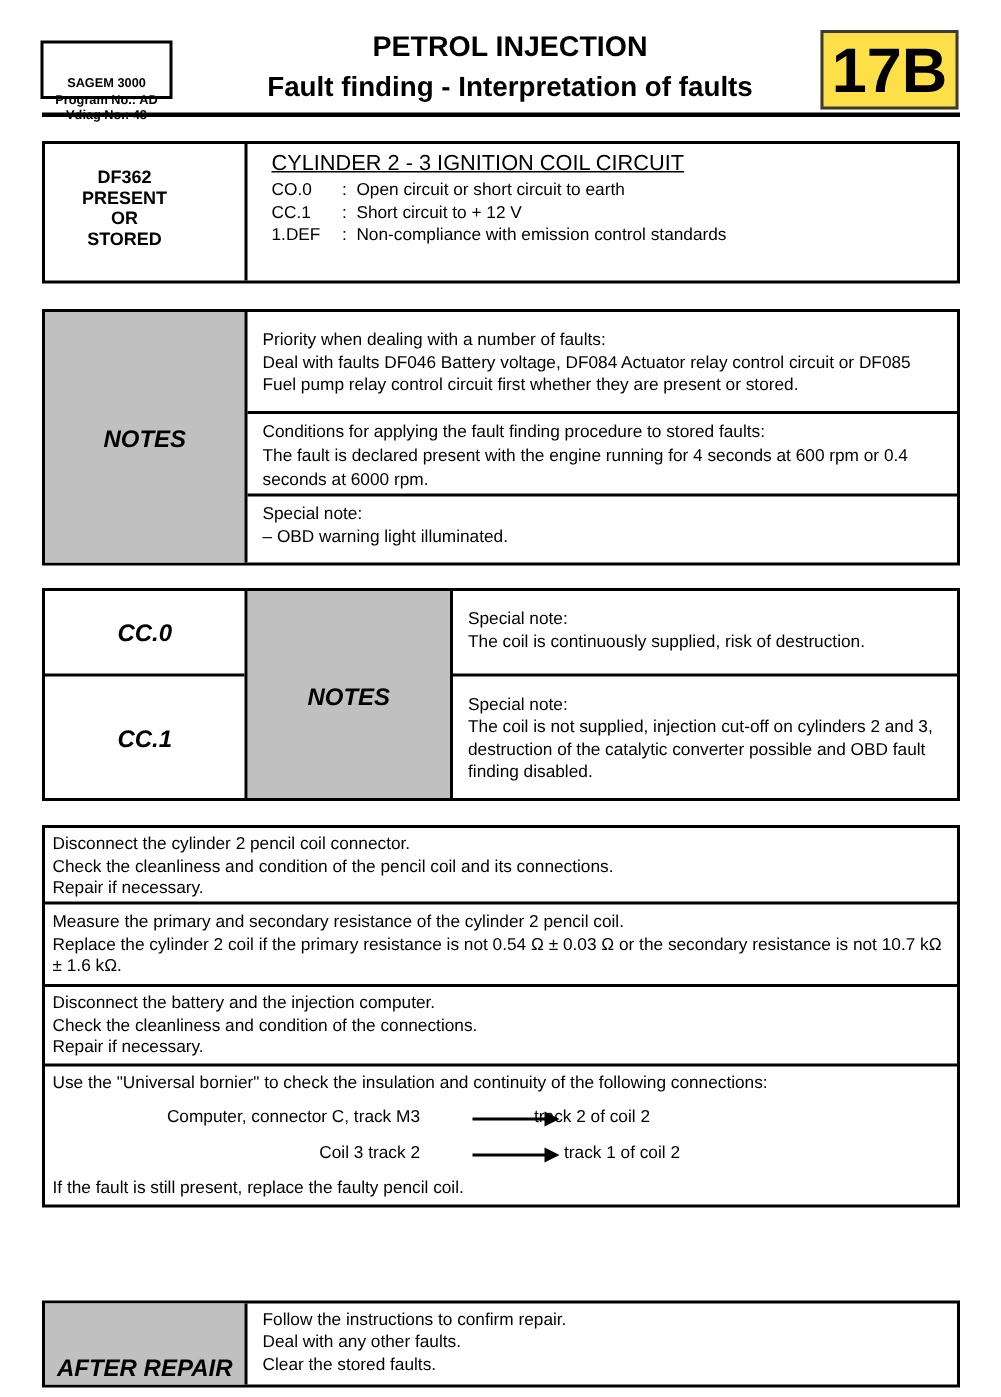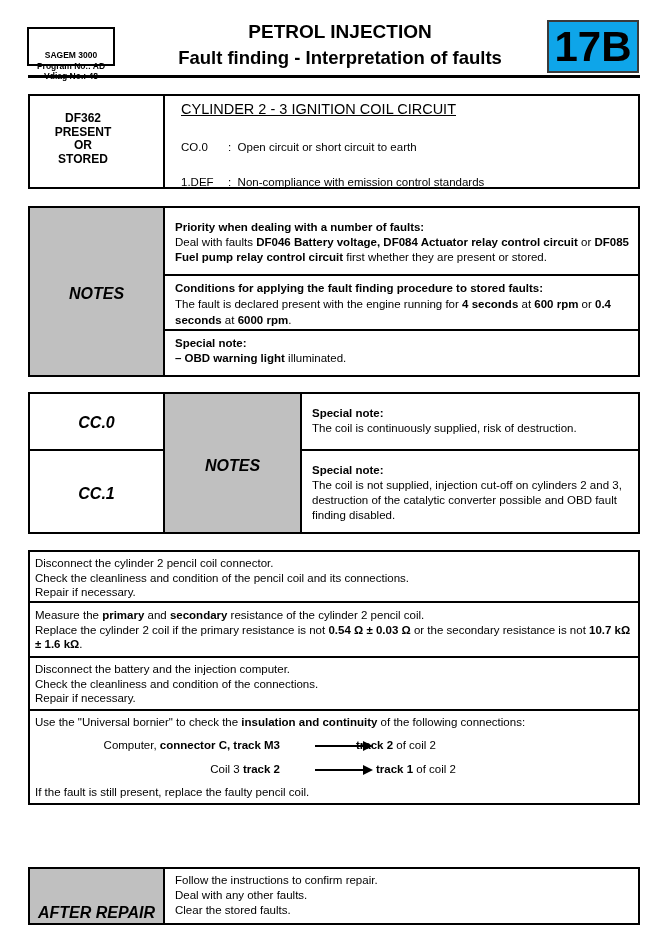--- a/index.html
+++ b/index.html
@@ -11,39 +11,39 @@
   .hdr-box {
     left: 27px; top: 27px; width: 88px; height: 39px; border: 2px solid #000;
     font-size: 8.5px; font-weight: bold; text-align: center; line-height: 10.5px; padding-top: 21px;
   }
   .hdr-title {
     left: 150px; top: 20px; width: 380px; text-align: center; font-weight: bold;
   }
   .hdr-title .t1 { font-size: 19px; line-height: 24px; display: block; }
   .hdr-title .t2 { font-size: 18.5px; line-height: 27px; display: block; }
   .hdr-code {
-    left: 547px; top: 20px; width: 92px; height: 53px; background: #0ea5e9;
+    left: 547px; top: 20px; width: 92px; height: 53px; background: #fde047;
     border: 2px solid #3a3a3a; font-weight: bold; font-size: 42px; text-align: center; line-height: 50px;
   }
   .hdr-rule { left: 28px; top: 75px; width: 612px; height: 3px; background: #000; }
 
   .box { border: 2px solid #000; }
   .gray { background: #c0c0c0; }
   .vline { background: #000; width: 2px; }
   .hline { background: #000; height: 2px; }
 
   .fault-left {
     font-size: 12px; font-weight: bold; text-align: center; line-height: 13.5px;
   }
   .fault-title { font-size: 14.5px; text-decoration: underline; line-height: 16px; }
   .fault-lines { font-size: 11.5px; line-height: 15px; }
-  .fault-lines .code { display: inline-block; width: 47px; margin-top: 20px; }
+  .fault-lines .code { display: inline-block; width: 47px; }
 
   .txt { font-size: 11.5px; line-height: 15px; }
-  .txt b { font-weight: bold; }
+  .txt b { font-weight: normal; }
   .label-it { font-size: 16px; font-weight: bold; font-style: italic; text-align: center; }
 
   .arrow {
     display: inline-block; position: relative; width: 58px; height: 10px; vertical-align: middle;
   }
   .arrow::before {
     content: ""; position: absolute; left: 0; top: 4px; width: 50px; height: 1.5px; background: #000;
   }
   .arrow::after {
     content: ""; position: absolute; left: 48px; top: 0; border-left: 10px solid #000;
@@ -70,20 +70,21 @@
   <div class="abs fault-left" style="left:0; top:16px; width:106px;">
     <div>DF362</div>
     <div>PRESENT</div>
     <div>OR</div>
     <div>STORED</div>
   </div>
   <div class="abs" style="left:151px; top:5px; width:440px;">
     <div class="fault-title">CYLINDER 2 - 3 IGNITION COIL CIRCUIT</div>
     <div class="fault-lines" style="margin-top:3px;">
       <div><span class="code">CO.0</span><span>:</span>&nbsp;&nbsp;<span>Open circuit or short circuit to earth</span></div>
+      <div><span class="code">CC.1</span><span>:</span>&nbsp;&nbsp;<span>Short circuit to + 12 V</span></div>
       <div><span class="code">1.DEF</span><span>:</span>&nbsp;&nbsp;<span>Non-compliance with emission control standards</span></div>
     </div>
   </div>
 </div>
 
 <div class="abs box" style="left:28px; top:206px; width:612px; height:171px;">
   <div class="abs gray" style="left:0; top:0; width:133px; height:167px;"></div>
   <div class="abs vline" style="left:133px; top:0; height:167px;"></div>
   <div class="abs label-it" style="left:0; top:77px; width:133px;">NOTES</div>
   <div class="abs hline" style="left:135px; top:66px; width:473px;"></div>

